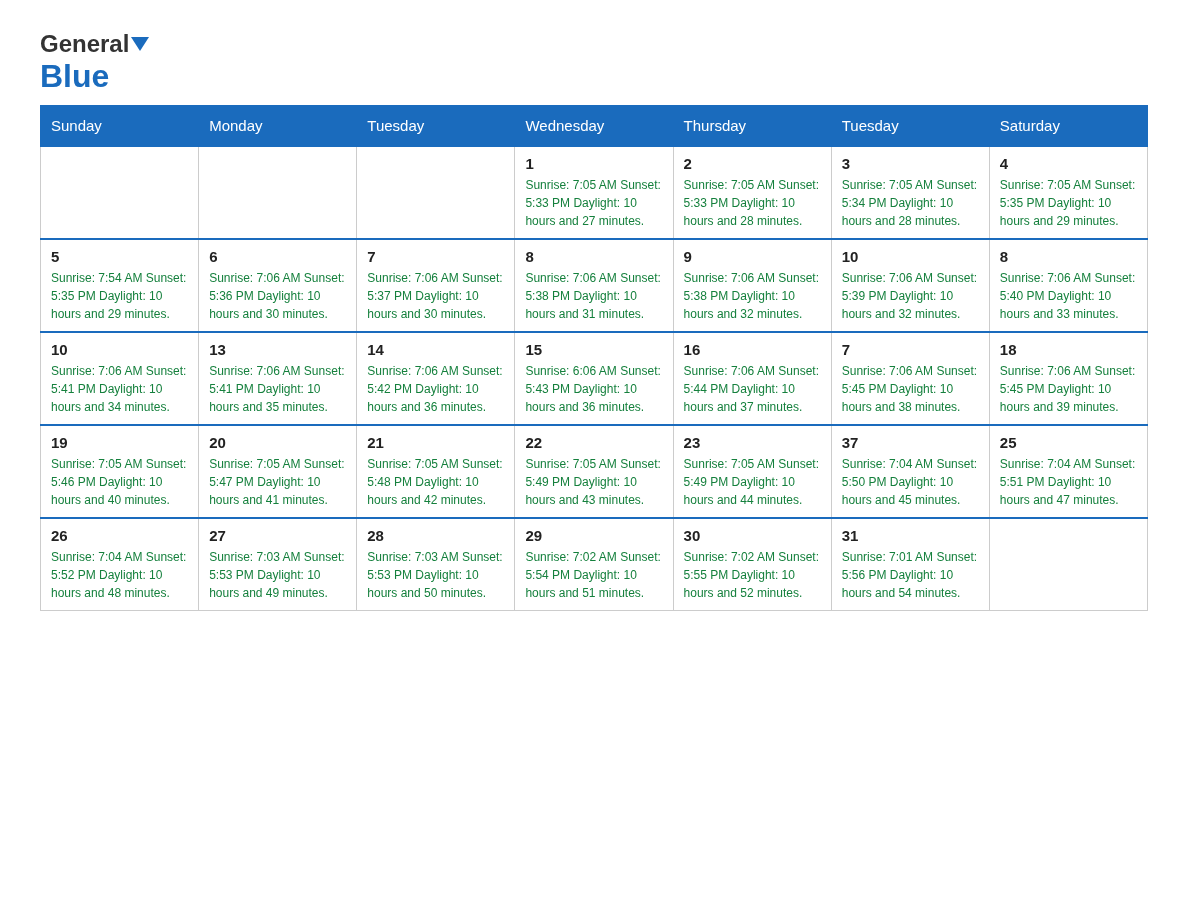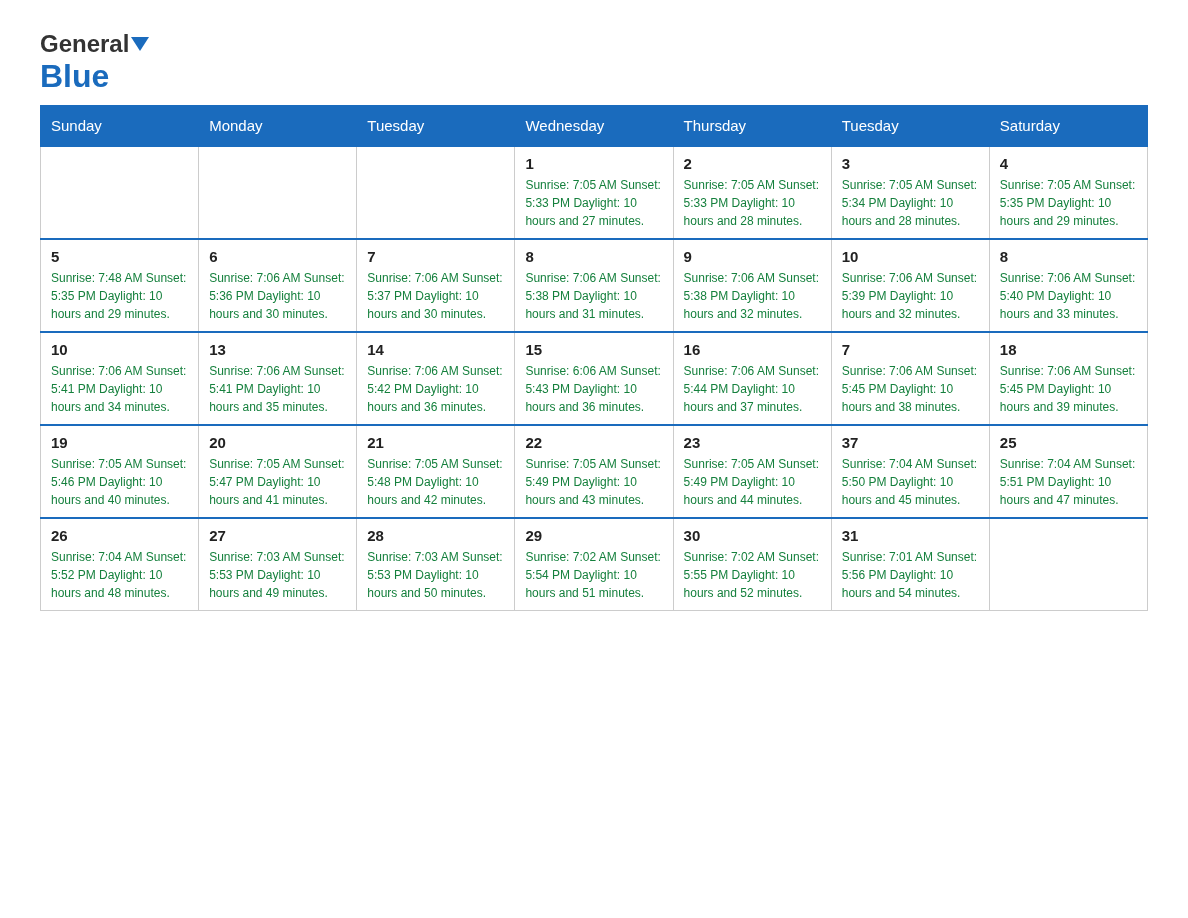--- a/index.html
+++ b/index.html
@@ -158,21 +158,21 @@
           <div class="day-number">4</div>
           <div class="day-info">Sunrise: 7:05 AM
 Sunset: 5:35 PM
 Daylight: 10 hours
 and 29 minutes.</div>
         </td>
       </tr>
       <tr>
         <td>
           <div class="day-number">5</div>
-          <div class="day-info">Sunrise: 7:48 AM
+          <div class="day-info">Sunrise: 7:54 AM
 Sunset: 5:35 PM
 Daylight: 10 hours
 and 29 minutes.</div>
         </td>
         <td>
           <div class="day-number">6</div>
           <div class="day-info">Sunrise: 7:06 AM
 Sunset: 5:36 PM
 Daylight: 10 hours
 and 30 minutes.</div>

